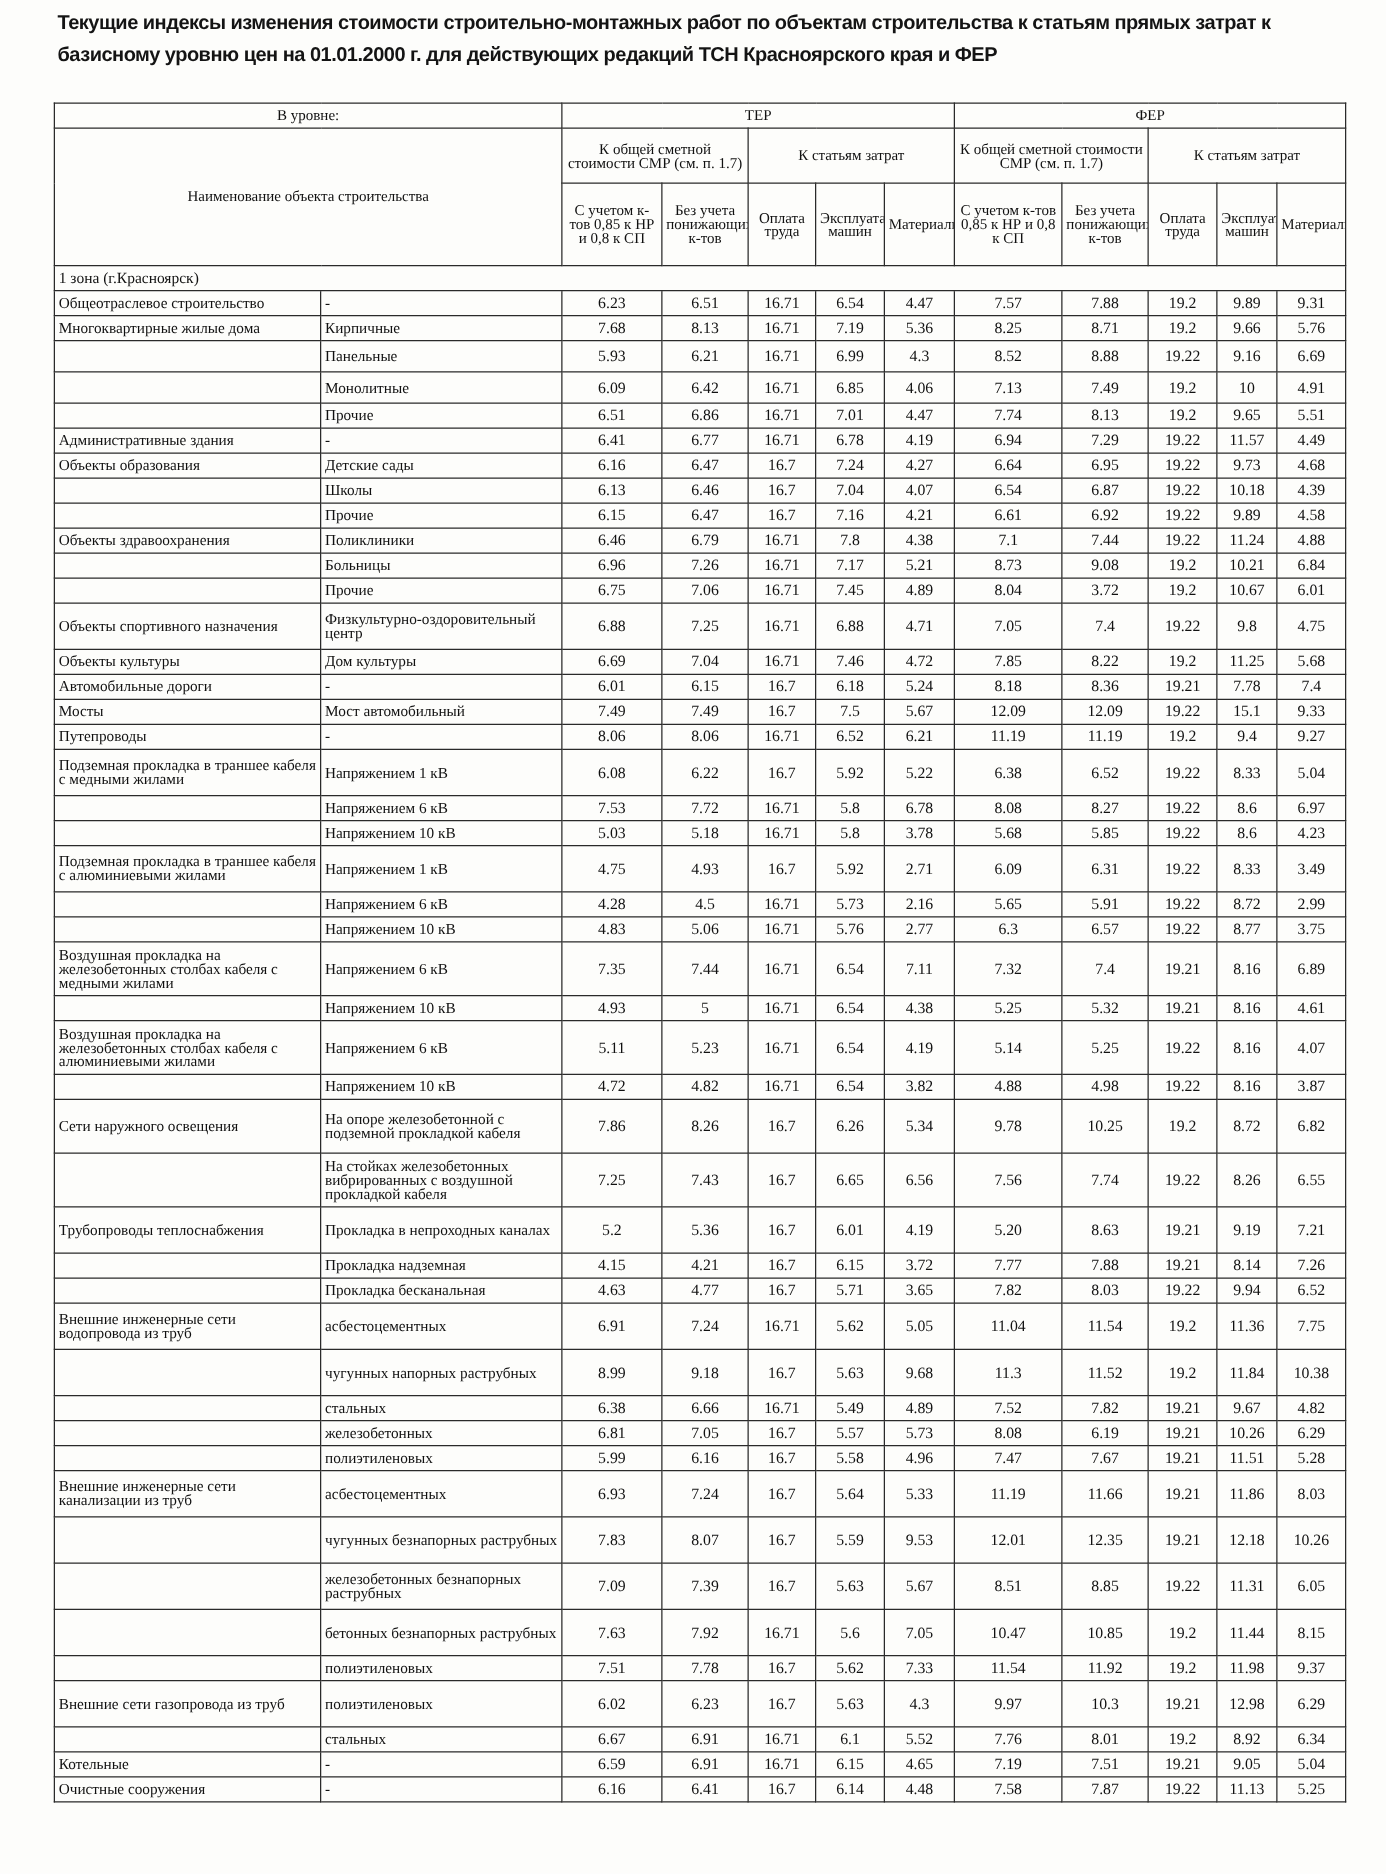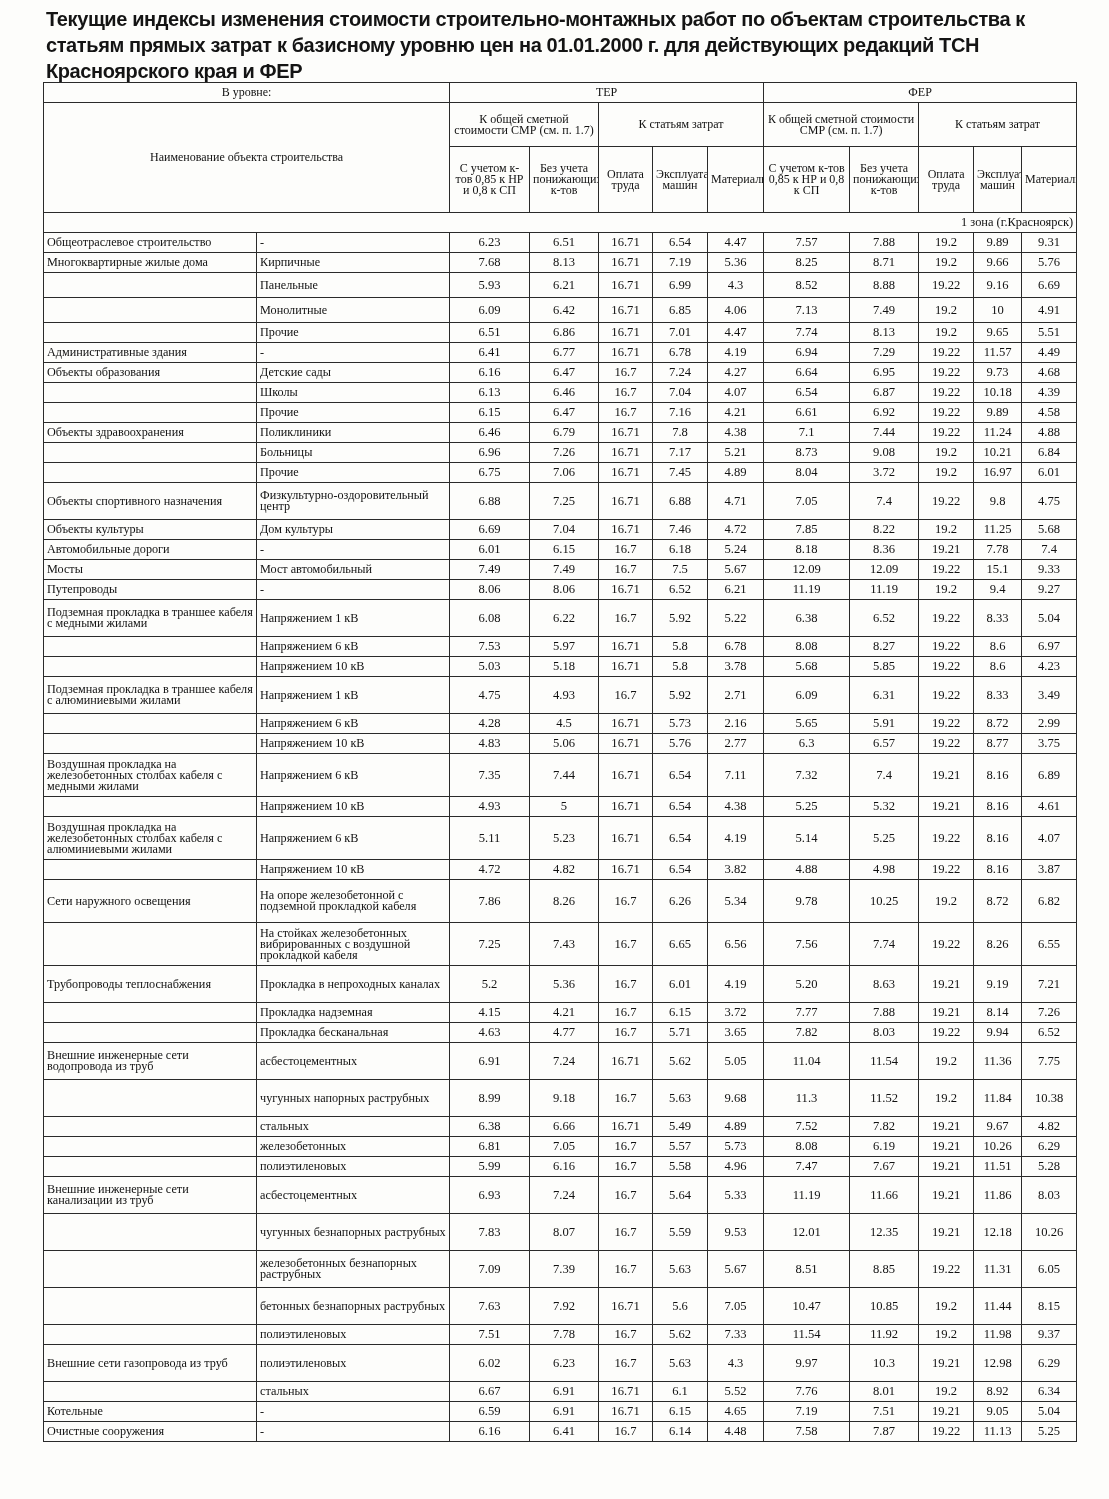--- a/index.html
+++ b/index.html
@@ -4,37 +4,37 @@
 <style>
   html, body { margin: 0; padding: 0; background: #ffffff; }
   body {
     width: 1109px; height: 1499px; position: relative; overflow: hidden;
     font-family: "Liberation Serif", "DejaVu Serif", serif; color: #111;
     background: #fdfdfb;
   }
   .title {
     position: absolute; left: 46px; top: 6px; width: 1020px;
     font-family: "Liberation Sans", "DejaVu Sans", sans-serif;
-    font-weight: bold; font-size: 20px; line-height: 26px; letter-spacing: -0.4px;
+    font-weight: bold; font-size: 16px; line-height: 26px; letter-spacing: -0.4px;
     color: #141414;
   }
   table.idx {
     position: absolute; left: 43px; top: 82px; width: 1033px;
     border-collapse: collapse; table-layout: fixed;
     font-size: 12.4px;
   }
   table.idx td, table.idx th {
     border: 1px solid #2a2a2a; padding: 0 3px; vertical-align: middle;
     font-weight: normal; overflow: hidden;
   }
   table.idx th { text-align: center; font-size: 12px; line-height: 11px; }
   .hdr-level { height: 20px; }
   .hdr-group { height: 44px; }
   .hdr-sub { height: 66px; }
-  .zone td { text-align: right; font-weight: bold; height: 19px; padding-left: 40px; }
+  .zone td { text-align: left; font-weight: bold; height: 19px; padding-left: 40px; }
   td.num { text-align: center; font-size: 12.6px; }
   td.obj, td.sub { font-size: 12.2px; line-height: 11px; text-align: left; }
   td.obj { padding-left: 5px; }
   td.sub { padding-left: 8px; }
   .justify { text-align: justify; text-align-last: center; }
   tr.r1 td { height: 19px; }
   tr.r2 td { height: 24px; }
   tr.r3 td { height: 36px; }
   tr.r4 td { height: 42px; }
 </style>
@@ -246,21 +246,21 @@
         <td class="obj"></td>
         <td class="sub">Прочие</td>
         <td class="num">6.75</td>
         <td class="num">7.06</td>
         <td class="num">16.71</td>
         <td class="num">7.45</td>
         <td class="num">4.89</td>
         <td class="num">8.04</td>
         <td class="num">3.72</td>
         <td class="num">19.2</td>
-        <td class="num">16.97</td>
+        <td class="num">10.67</td>
         <td class="num">6.01</td>
       </tr>
       <tr class="r3">
         <td class="obj">Объекты спортивного назначения</td>
         <td class="sub">Физкультурно-оздоровительный центр</td>
         <td class="num">6.88</td>
         <td class="num">7.25</td>
         <td class="num">16.71</td>
         <td class="num">6.88</td>
         <td class="num">4.71</td>
@@ -337,21 +337,21 @@
         <td class="num">6.38</td>
         <td class="num">6.52</td>
         <td class="num">19.22</td>
         <td class="num">8.33</td>
         <td class="num">5.04</td>
       </tr>
       <tr class="r1">
         <td class="obj"></td>
         <td class="sub">Напряжением 6 кВ</td>
         <td class="num">7.53</td>
-        <td class="num">5.97</td>
+        <td class="num">7.72</td>
         <td class="num">16.71</td>
         <td class="num">5.8</td>
         <td class="num">6.78</td>
         <td class="num">8.08</td>
         <td class="num">8.27</td>
         <td class="num">19.22</td>
         <td class="num">8.6</td>
         <td class="num">6.97</td>
       </tr>
       <tr class="r1">

